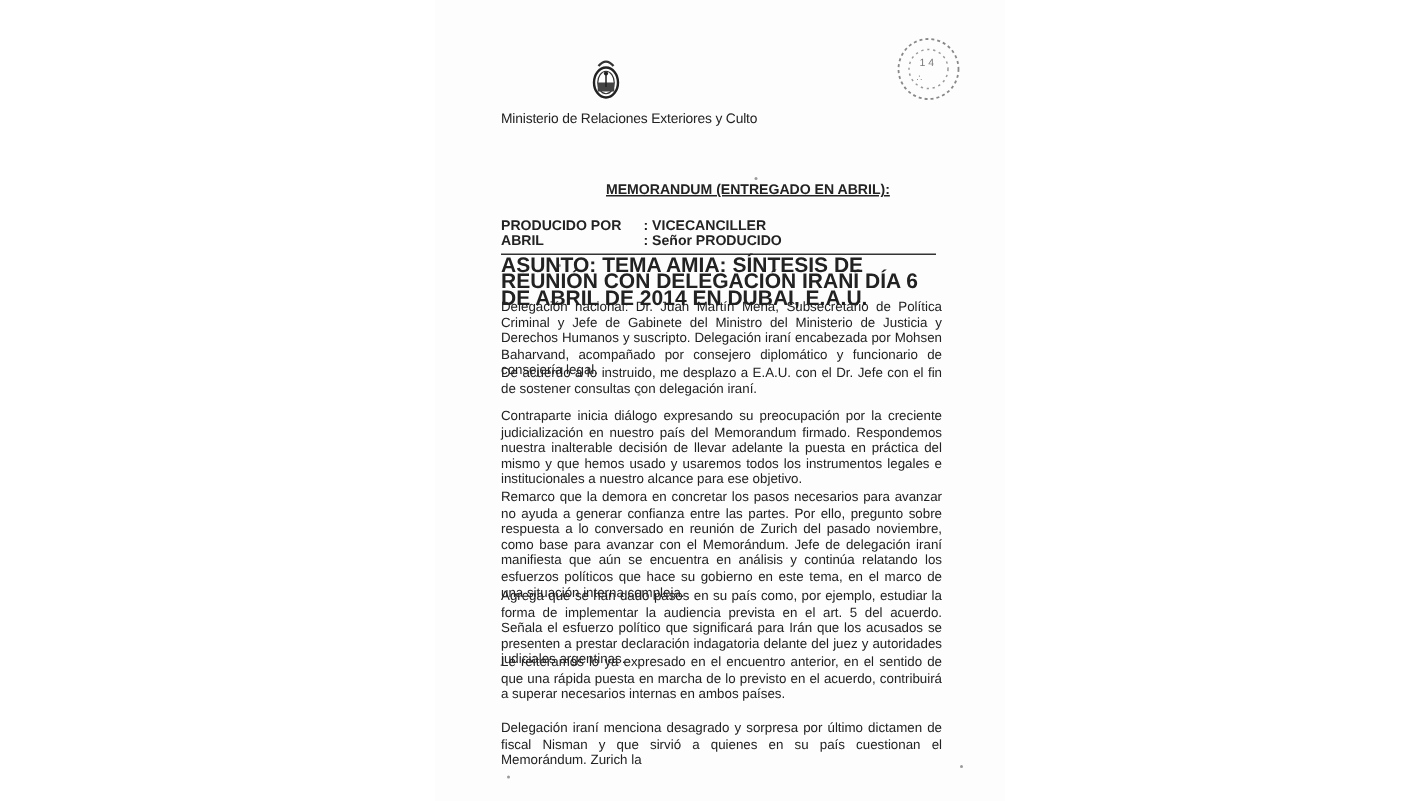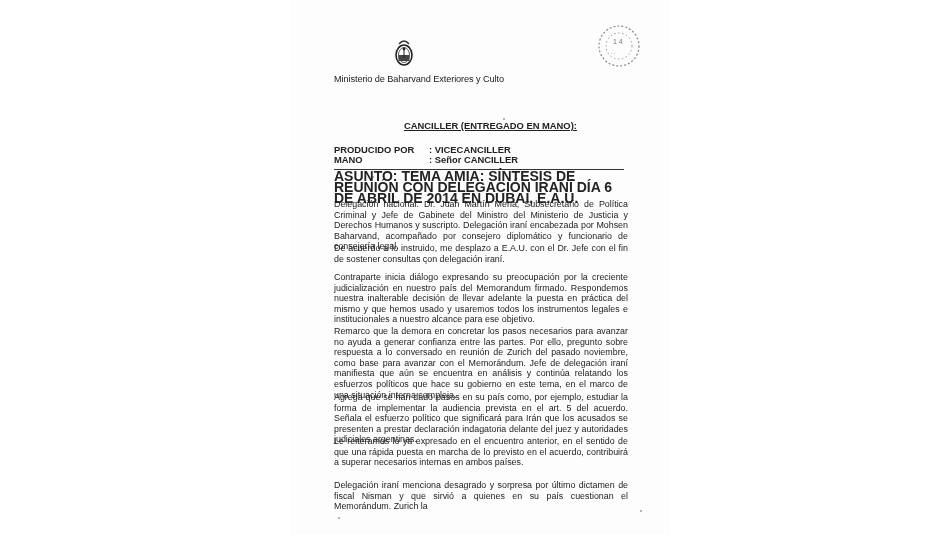--- a/index.html
+++ b/index.html
@@ -61,39 +61,39 @@
 <div class="speck" style="left:503px;top:118px;width:2px;height:2px"></div>
 
 <svg class="seal" viewBox="0 0 22 30">
   <path d="M6 6 Q11 0 16 6" fill="none" stroke="#333" stroke-width="1.5"></path>
   <ellipse cx="11" cy="17" rx="8" ry="10" fill="none" stroke="#222" stroke-width="1.6"></ellipse>
   <ellipse cx="11" cy="17" rx="5.5" ry="7.5" fill="#fff" stroke="#333" stroke-width="0.8"></ellipse>
   <rect x="5.5" y="17" width="11" height="6" fill="#444"></rect>
   <line x1="11" y1="11" x2="11" y2="20" stroke="#222" stroke-width="1"></line>
   <circle cx="11" cy="11" r="1.4" fill="#222"></circle>
 </svg>
-<div class="ministry">Ministerio de Baharvand Exteriores y Culto</div>
+<div class="ministry">Ministerio de Relaciones Exteriores y Culto</div>
 
 <svg class="stamp" viewBox="0 0 48 48">
   <circle cx="24" cy="24" r="20" fill="none" stroke="#888" stroke-width="1.2" stroke-dasharray="2 2"></circle>
   <circle cx="24" cy="24" r="13" fill="none" stroke="#999" stroke-width="1" stroke-dasharray="1.5 2.5"></circle>
   <text x="18" y="22" font-size="7" fill="#777" font-family="Liberation Sans, sans-serif">1 4</text>
   <text x="16" y="32" font-size="6" fill="#888" font-family="Liberation Sans, sans-serif">∴</text>
 </svg>
 
-<div class="title">CANCILLER (ENTREGADO EN MANO):</div>
+<div class="title">MEMORANDUM (ENTREGADO EN ABRIL):</div>
 
 <div class="meta">
   <div class="row">
     <span class="k">PRODUCIDO POR</span>
     <span>: VICECANCILLER</span>
   </div>
   <div class="row">
-    <span class="k">MANO</span>
-    <span>: Señor CANCILLER</span>
+    <span class="k">ABRIL</span>
+    <span>: Señor PRODUCIDO</span>
   </div>
 </div>
 
 <div class="rule"></div>
 
 <div class="subject">
   <span class="lbl">ASUNTO:</span>
   <span>TEMA AMIA: SÍNTESIS DE REUNIÓN CON DELEGACIÓN IRANÍ DÍA 6 DE ABRIL DE 2014 EN DUBAI, E.A.U.</span>
 </div>
 

